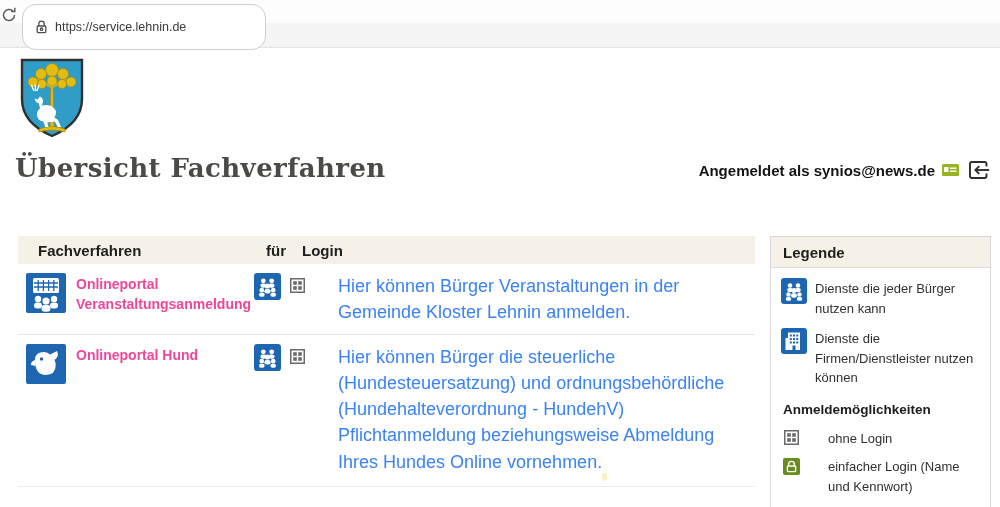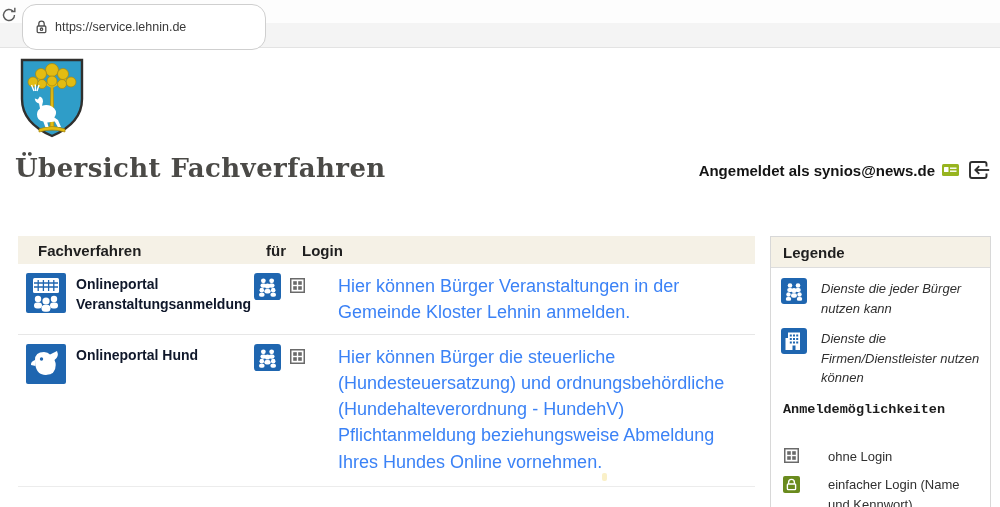--- a/index.html
+++ b/index.html
@@ -37,39 +37,39 @@
   .trow { display:grid; grid-template-columns:228px 36px 48px 1fr; align-items:start; }
   .thead {
     background:#f5f1e6; height:28px; align-items:center;
     font-size:15px; font-weight:bold; color:#1f1f1f;
   }
   .thead > span { padding-left:20px; }
   .trow .cell { padding:9px 0 9px 8px; }
   .svc-row + .svc-row { border-top:1px solid #e7e7e7; }
   .svc-table .bottom-rule { border-top:1px solid #ececec; margin-top:2px; }
   .svc-name { display:flex; gap:10px; align-items:flex-start; }
-  .svc-name .ttl { font-size:14px; font-weight:bold; color:#0f172a; line-height:1.4; padding-top:2px; cursor:pointer; }
+  .svc-name .ttl { font-size:14px; font-weight:bold; color:#ec4899; line-height:1.4; padding-top:2px; cursor:pointer; }
   .svc-desc { font-size:18px; color:#3b82f6; line-height:1.45; padding-right:24px; }
   .sq40 { width:40px; height:40px; flex:0 0 40px; }
   .sq26 { width:27px; height:27px; }
   .grid-ic { width:15px; height:15px; margin-top:5px; }
   
   .legend {
     position:absolute; left:770px; top:236px; width:221px;
     border:1px solid #d8d8d8; background:#fff;
   }
   .legend-head {
     background:#f5f1e6; border-bottom:1px solid #ddd;
     font-size:15px; font-weight:bold; color:#1f1f1f; padding:7px 12px 6px;
   }
   .legend-body { padding:10px 10px 12px; }
-  .lg-item { display:flex; gap:14px; align-items:flex-start; margin-bottom:10px;font-style:italic; }
+  .lg-item { display:flex; gap:8px; align-items:flex-start; margin-bottom:10px; }
   .lg-item .txt { font-size:13px; color:#303030; line-height:1.5; padding-top:1px; }
   .lg-item .ic26 { width:26px; height:26px; flex:0 0 26px; }
-  .lg-sub { font-size:13.5px; font-weight:bold; color:#1c1c1c; margin:14px 0 30px 2px;font-family:Liberation Mono, monospace; }
+  .lg-sub { font-size:13.5px; font-weight:bold; color:#1c1c1c; margin:14px 0 12px 2px; }
   .lg-small { display:flex; gap:28px; align-items:flex-start; margin-bottom:9px; padding-left:2px; }
   .lg-small .ic-s { flex:0 0 17px; margin-top:1px; }
   .lg-small .txt { font-size:13px; color:#303030; line-height:1.5; }
   
   .artifact-dot { position:absolute; left:602px; top:473px; width:5px; height:8px;
     background:#faf0c8; border-radius:2px; }
 </style>
 </head>
 <body>
 

